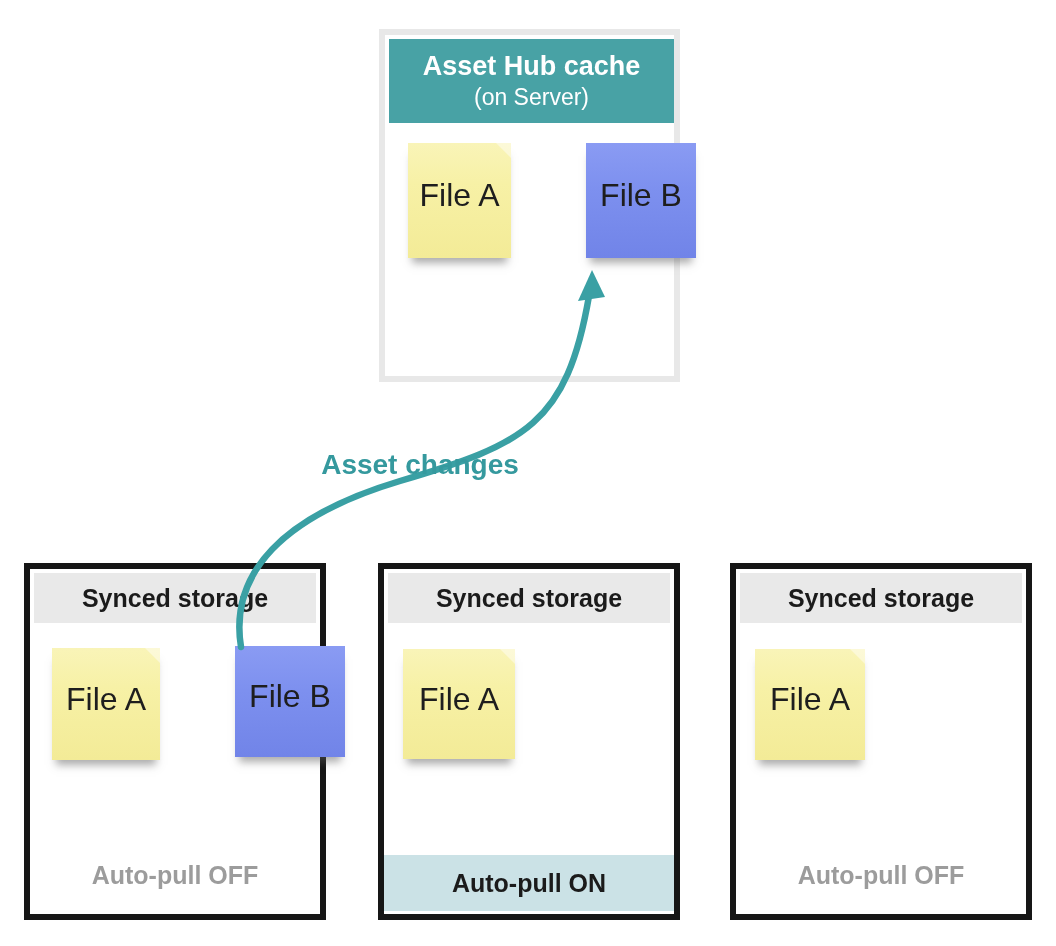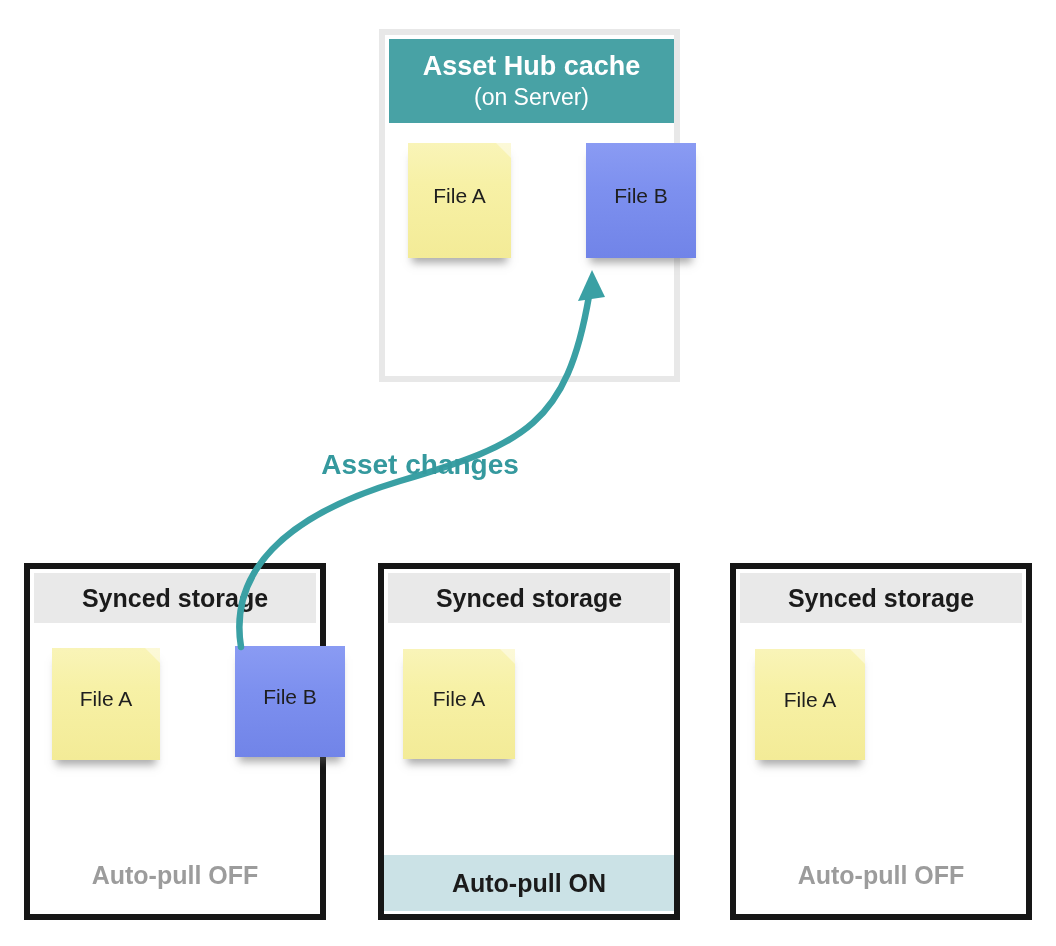--- a/index.html
+++ b/index.html
@@ -51,21 +51,21 @@
   }
 
   
   .note {
     position: absolute;
     display: flex;
     align-items: center;
     justify-content: center;
     padding-bottom: 10px;
     box-sizing: border-box;
-    font-size: 21px;
+    font-size: 32px;
     color: #1e1e1e;
     box-shadow: 0 9px 8px -4px rgba(90,90,90,0.5);
   }
   .note.yellow {
     background: linear-gradient(180deg, #f9f4b8 0%, #f7f1a6 35%, #f3eb97 100%);
   }
   .note.yellow::after {
     content: '';
     position: absolute;
     top: 0;

